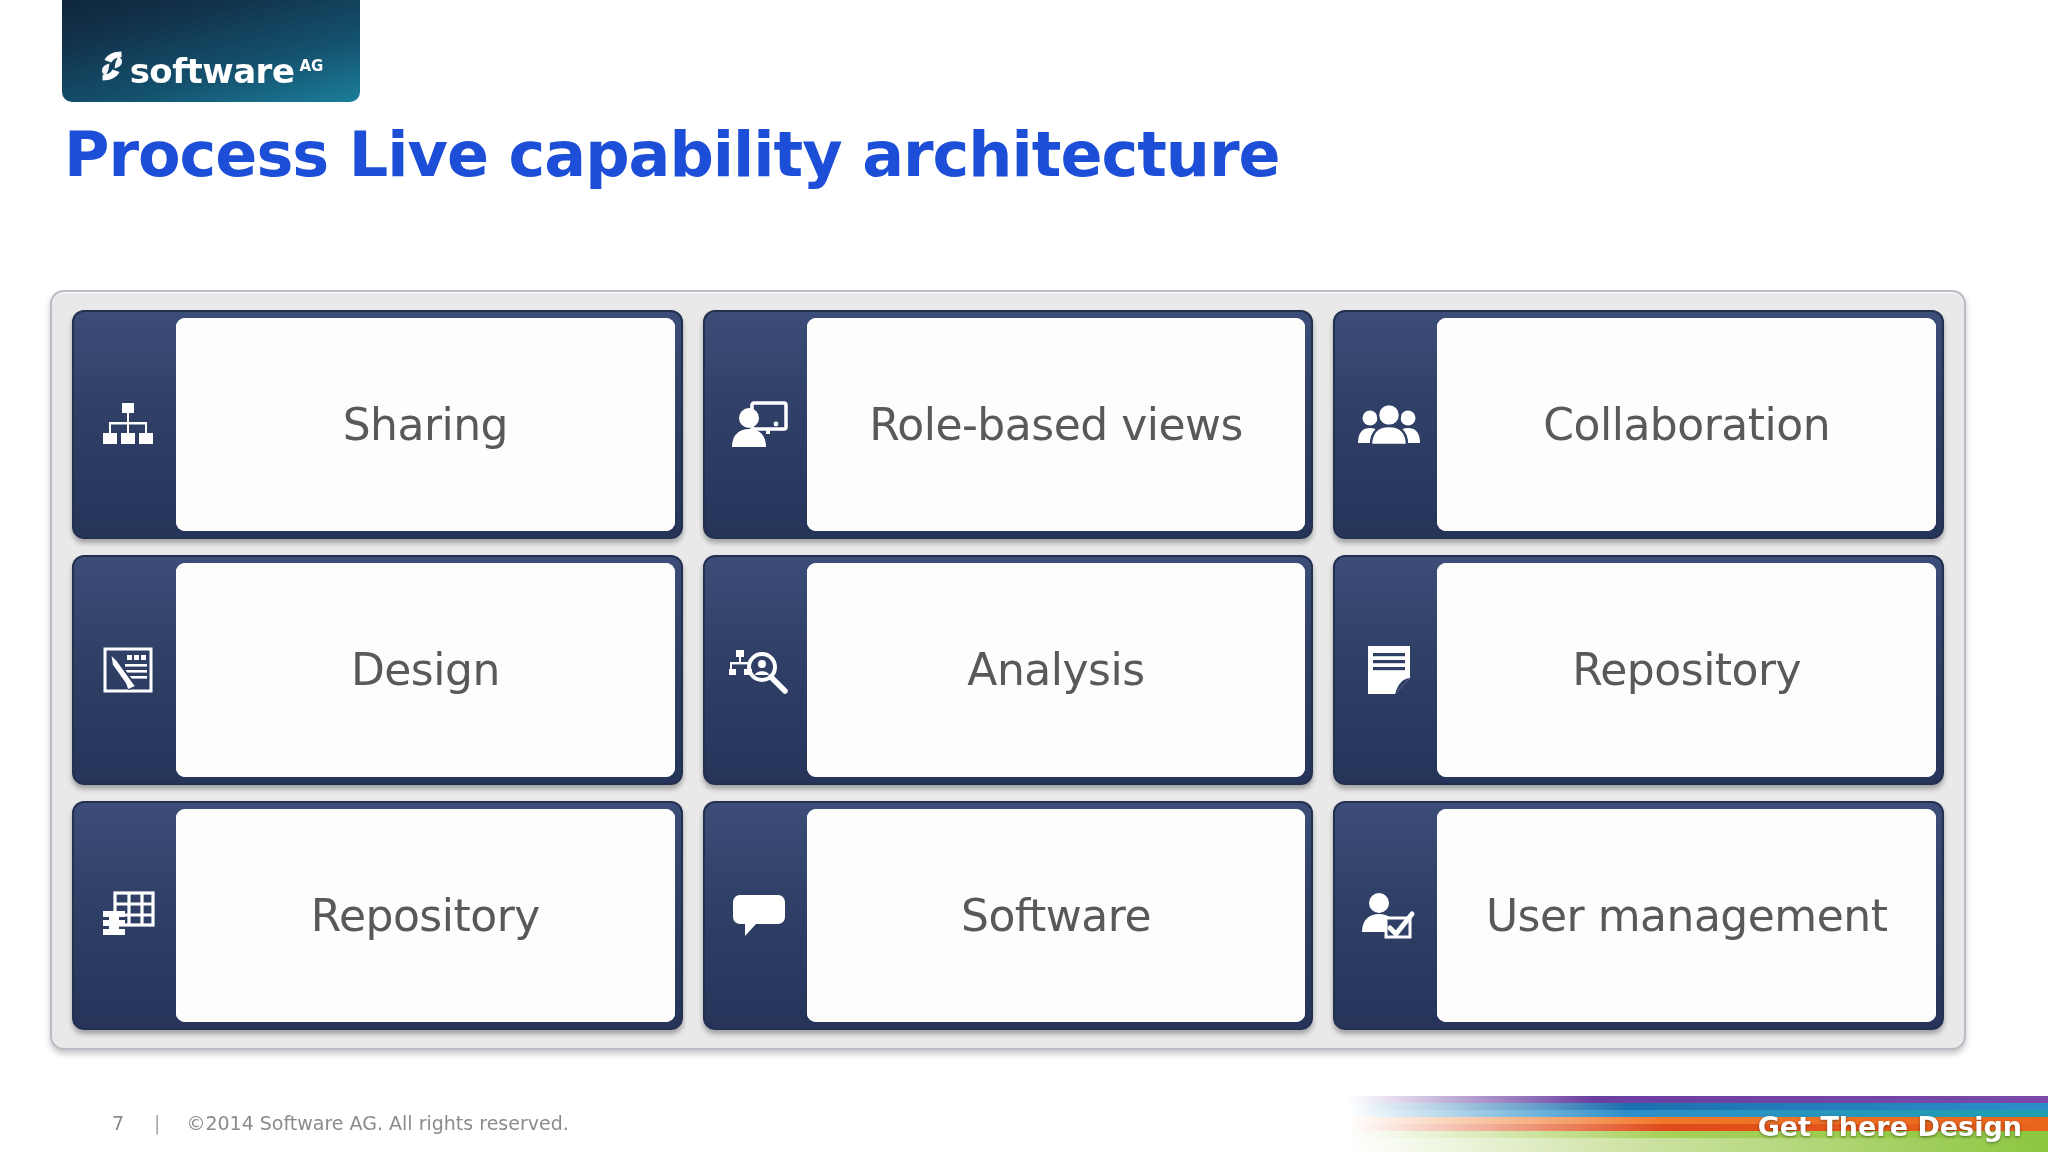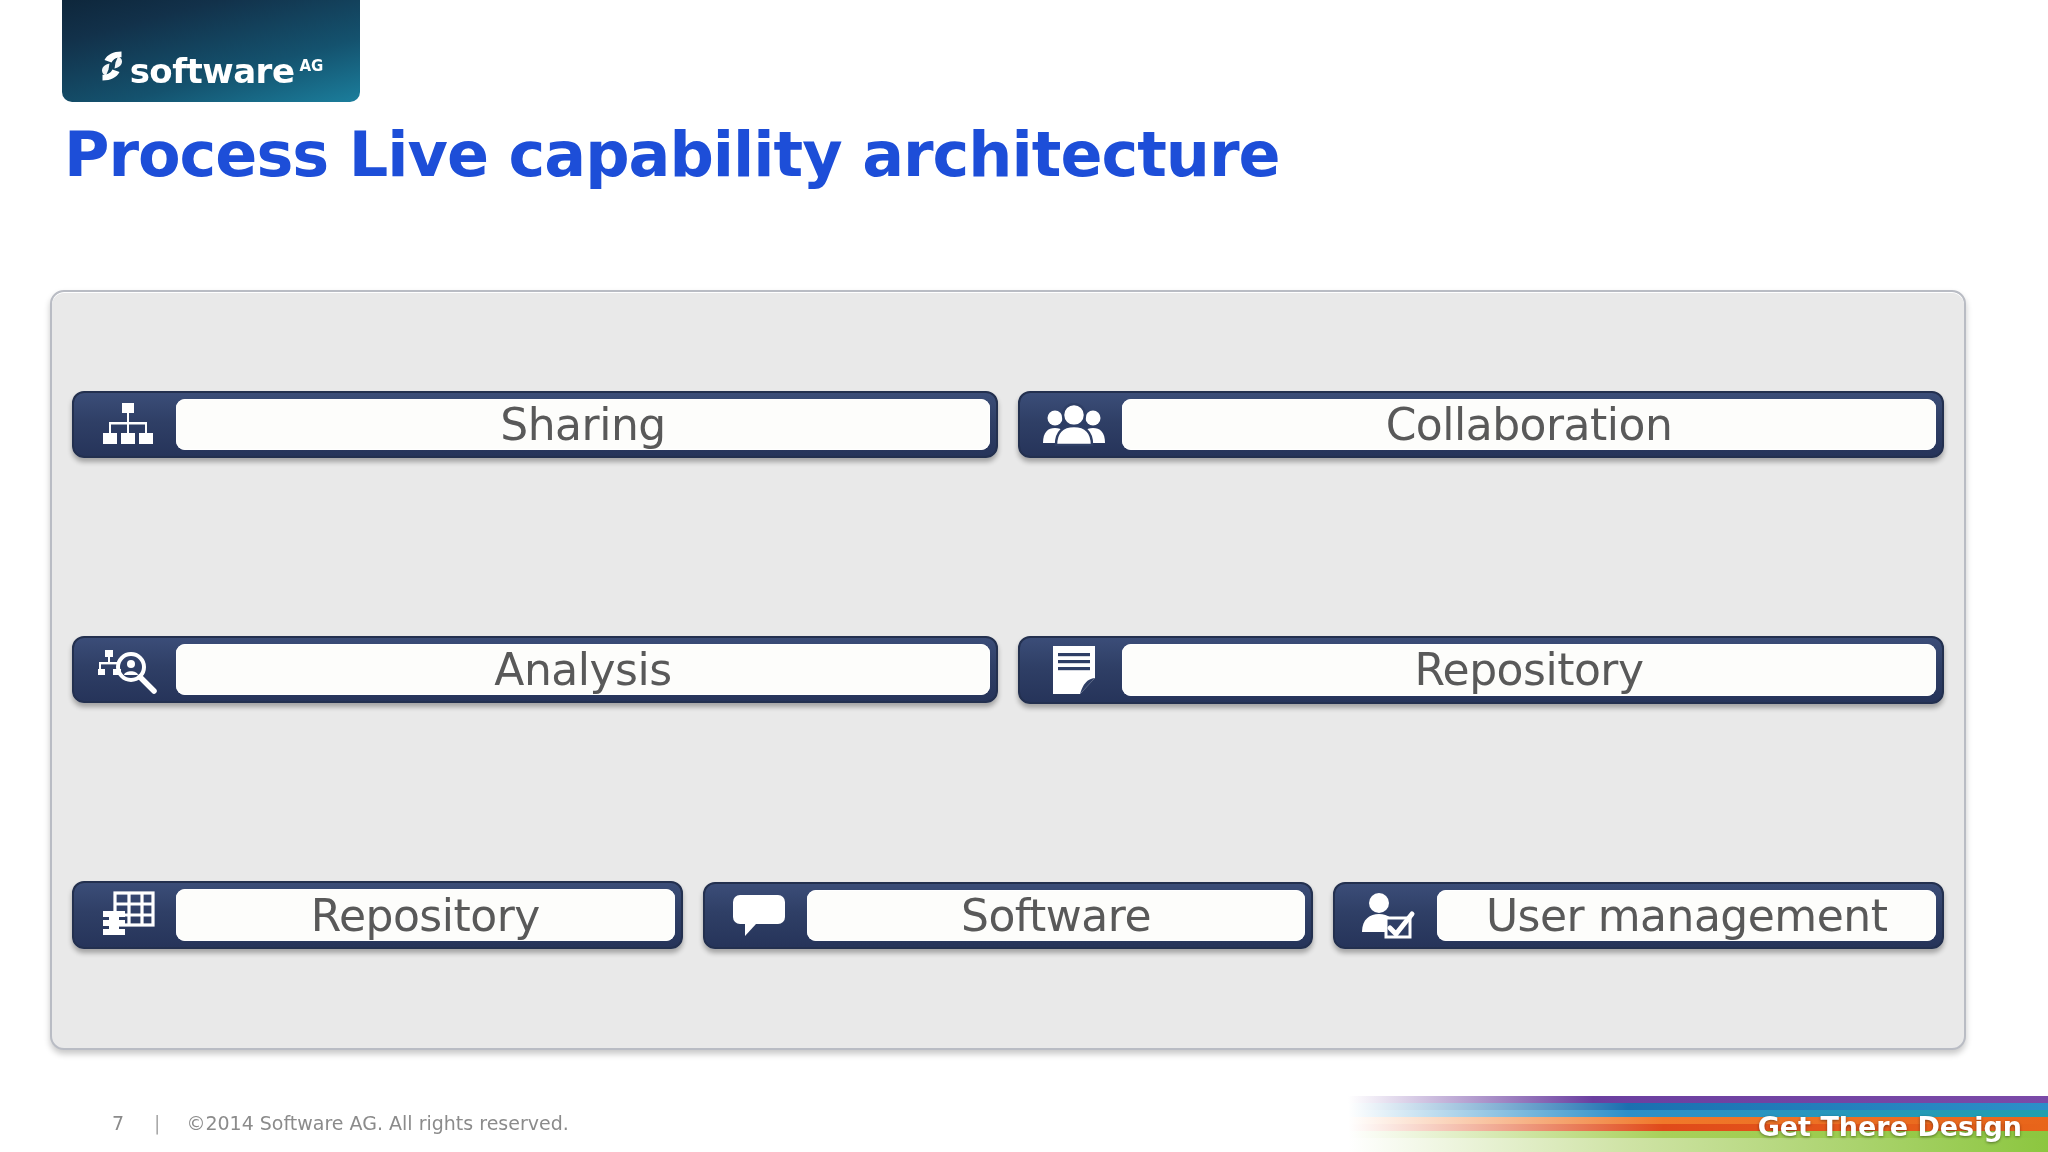--- a/index.html
+++ b/index.html
@@ -97,21 +97,20 @@
     display: flex;
     flex-direction: column;
     gap: 16px;
   }
 
   .grid-row {
     flex: 1 1 0;
     display: flex;
     gap: 20px;
     min-height: 0;
-    align-items: center;
   }
 
   
   .card {
     flex: 1 1 0;
     display: flex;
     align-items: stretch;
     background: linear-gradient(180deg, #3b4d78 0%, #2f3f66 45%, #26345a 100%);
     border: 2px solid #23304f;
     border-radius: 12px;
@@ -232,37 +231,65 @@
               <rect x="26" y="23" width="2" height="9" fill="#ffffff"></rect>
               <rect x="44" y="23" width="2" height="9" fill="#ffffff"></rect>
               <rect x="2" y="32" width="14" height="11" fill="#ffffff"></rect>
               <rect x="20" y="32" width="14" height="11" fill="#ffffff"></rect>
               <rect x="38" y="32" width="14" height="11" fill="#ffffff"></rect>
             </svg>
           </div>
           <div class="card-label">Sharing</div>
         </div>
 
+        <div class="card">
+          <div class="card-icon">
+            <svg width="58" height="48" viewBox="0 0 58 48" aria-hidden="true">
+              <rect x="22" y="2" width="34" height="26" rx="2" fill="none" stroke="#ffffff" stroke-width="3.5"></rect>
+              <rect x="36" y="28" width="4" height="5" fill="#ffffff"></rect>
+              <circle cx="46" cy="23" r="2.4" fill="#ffffff"></circle>
+              <circle cx="19" cy="17" r="10" fill="#ffffff"></circle>
+              <path d="M2 46 C2 33 10 28 19 28 C28 28 36 33 36 46 Z" fill="#ffffff"></path>
+            </svg>
+          </div>
+          <div class="card-label">Role-based views</div>
+        </div>
 
         <div class="card">
           <div class="card-icon">
             <svg width="62" height="44" viewBox="0 0 62 44" aria-hidden="true">
               <circle cx="12" cy="15" r="7.5" fill="#ffffff"></circle>
               <path d="M0 40 C0 29 5 25 12 25 C19 25 24 29 24 40 Z" fill="#ffffff"></path>
               <circle cx="50" cy="15" r="7.5" fill="#ffffff"></circle>
               <path d="M38 40 C38 29 43 25 50 25 C57 25 62 29 62 40 Z" fill="#ffffff"></path>
               <circle cx="31" cy="12" r="11" fill="#ffffff" stroke="#2f3f66" stroke-width="2.5"></circle>
               <path d="M13 42 C13 28 21 23 31 23 C41 23 49 28 49 42 Z" fill="#ffffff" stroke="#2f3f66" stroke-width="2.5"></path>
             </svg>
           </div>
           <div class="card-label">Collaboration</div>
         </div>
       </div>
 
       <div class="grid-row">
+        <div class="card">
+          <div class="card-icon">
+            <svg width="54" height="50" viewBox="0 0 54 50" aria-hidden="true">
+              <rect x="4" y="4" width="46" height="42" fill="none" stroke="#ffffff" stroke-width="3"></rect>
+              <rect x="26" y="10" width="5" height="5" fill="#ffffff"></rect>
+              <rect x="33" y="10" width="5" height="5" fill="#ffffff"></rect>
+              <rect x="40" y="10" width="5" height="5" fill="#ffffff"></rect>
+              <rect x="24" y="19" width="22" height="2.6" fill="#ffffff"></rect>
+              <rect x="24" y="25" width="22" height="2.6" fill="#ffffff"></rect>
+              <rect x="24" y="31" width="22" height="2.6" fill="#ffffff"></rect>
+              <path d="M9 8 L16 15 L34 40 L28 44 L11 20 Z" fill="#ffffff" stroke="#2f3f66" stroke-width="2"></path>
+              <path d="M24 34 L34 41 L27 44 Z" fill="#ffffff"></path>
+            </svg>
+          </div>
+          <div class="card-label">Design</div>
+        </div>
 
         <div class="card">
           <div class="card-icon">
             <svg width="60" height="50" viewBox="0 0 60 50" aria-hidden="true">
               <rect x="7" y="5" width="8" height="7" fill="#ffffff"></rect>
               <rect x="10" y="12" width="2" height="6" fill="#ffffff"></rect>
               <rect x="1" y="17" width="20" height="2.4" fill="#ffffff"></rect>
               <rect x="1" y="18" width="2" height="6" fill="#ffffff"></rect>
               <rect x="19" y="18" width="2" height="6" fill="#ffffff"></rect>
               <rect x="-1" y="24" width="8" height="6" fill="#ffffff"></rect>

